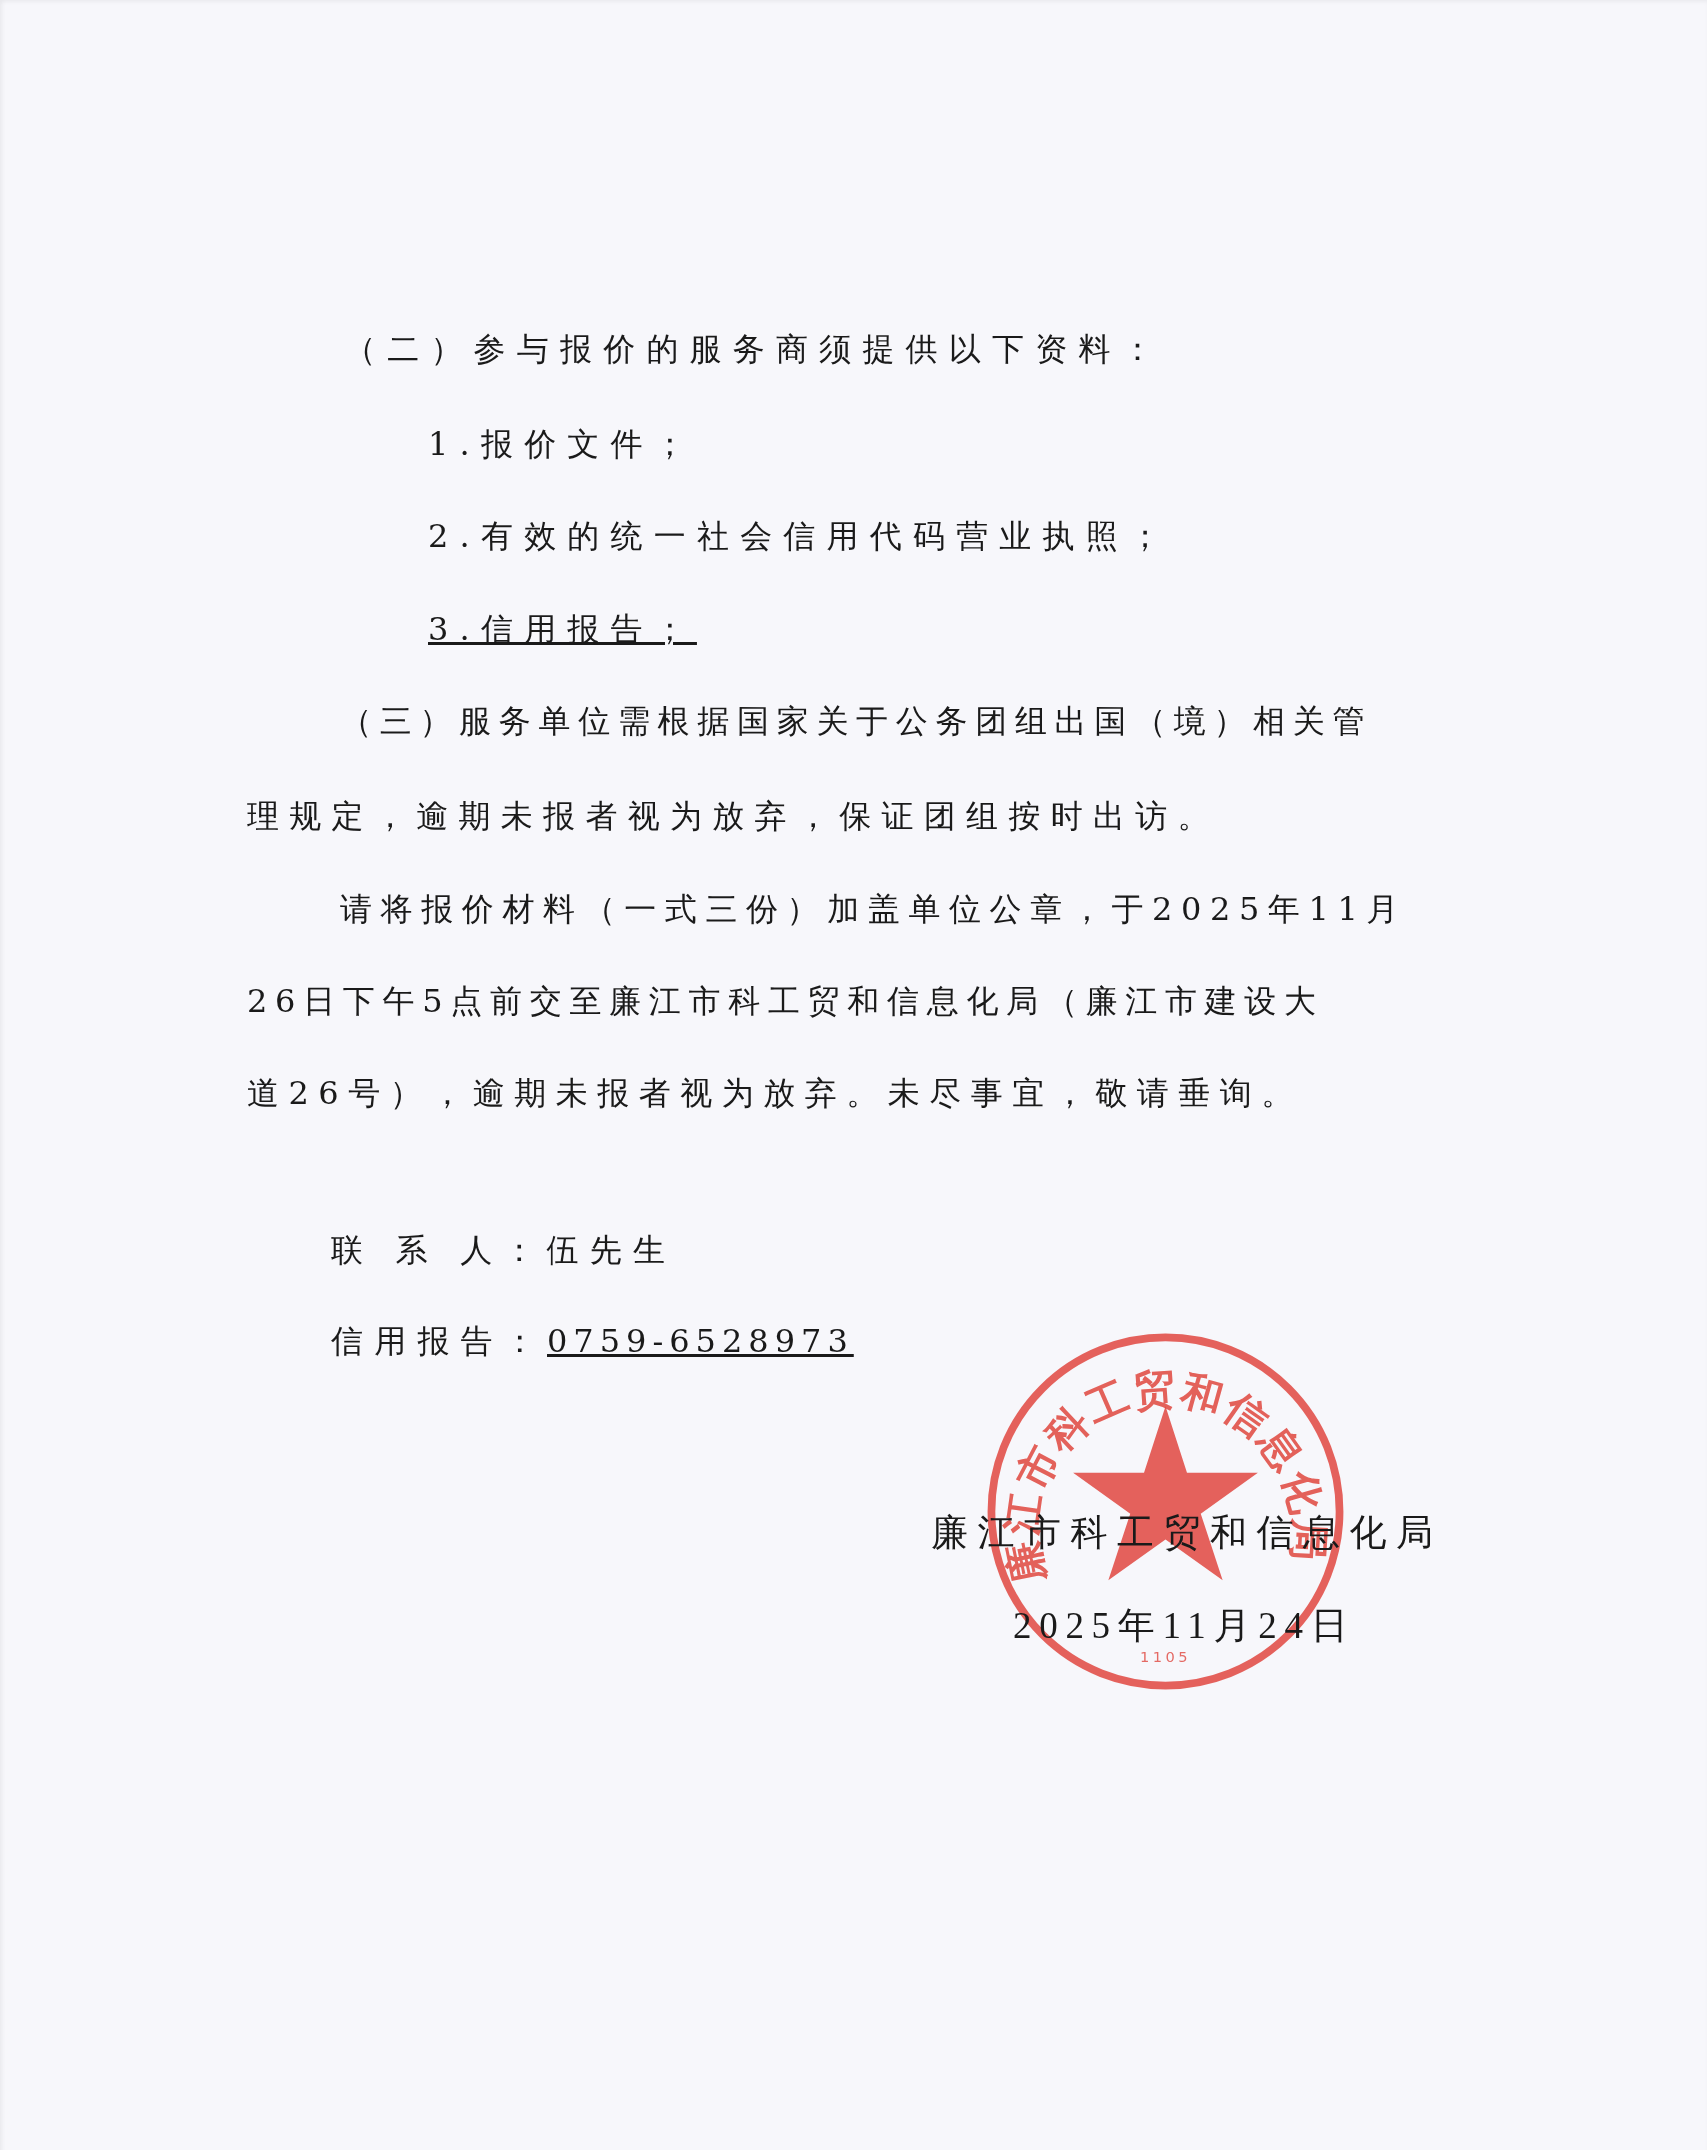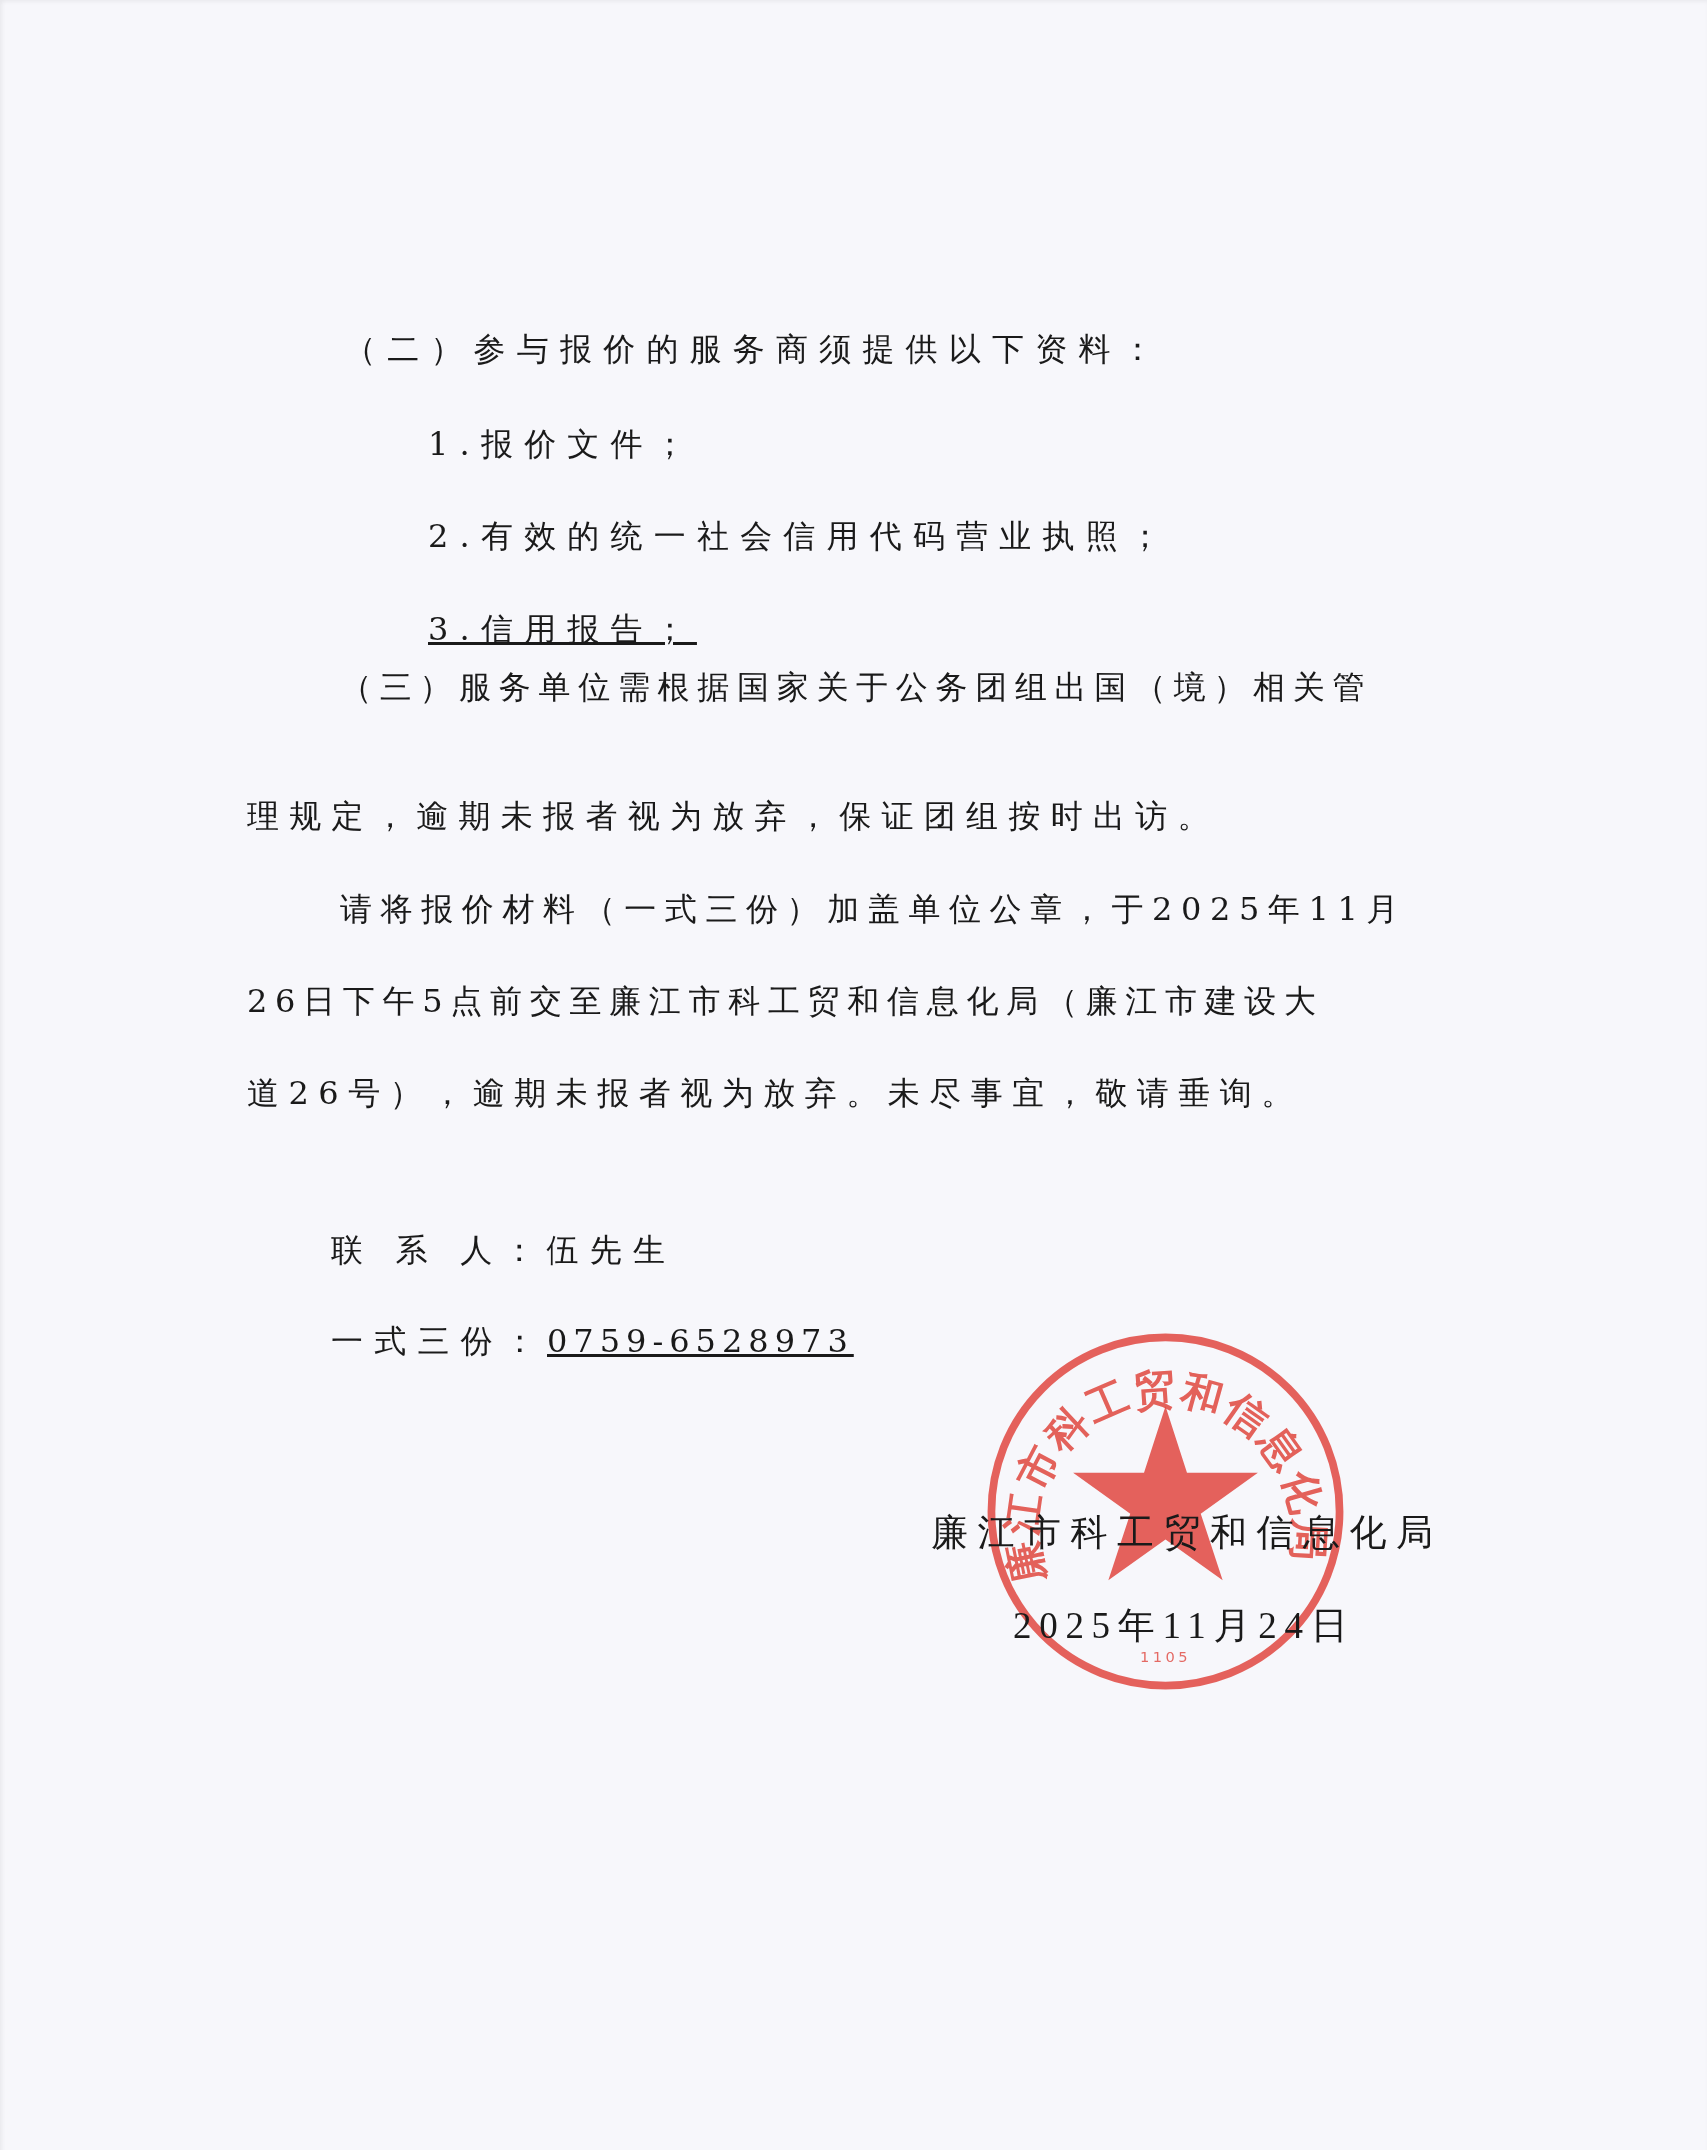--- a/index.html
+++ b/index.html
@@ -39,32 +39,32 @@
 </head>
 <body>
 
 <div class="page-edge"></div>
 
 <div class="line" style="left:344px; top:333px;">（二）参与报价的服务商须提供以下资料：</div>
 <div class="line" style="left:428px; top:428px;">1.报价文件；</div>
 <div class="line" style="left:428px; top:520px;">2.有效的统一社会信用代码营业执照；</div>
 <div class="line" style="left:428px; top:613px;text-decoration:underline;">3.信用报告；</div>
 
-<div class="line" style="left:340px; top:671px; letter-spacing:7.7px;">（三）服务单位需根据国家关于公务团组出国（境）相关管</div>
+<div class="line" style="left:340px; top:705px; letter-spacing:7.7px;">（三）服务单位需根据国家关于公务团组出国（境）相关管</div>
 <div class="line" style="left:247px; top:800px; letter-spacing:10.3px;">理规定，逾期未报者视为放弃，保证团组按时出访。</div>
 
 <div class="line" style="left:340px; top:893px; letter-spacing:8.6px;">请将报价材料（一式三份）加盖单位公章，于2025年11月</div>
 <div class="line" style="left:247px; top:985px; letter-spacing:7.7px;">26日下午5点前交至廉江市科工贸和信息化局（廉江市建设大</div>
 <div class="line" style="left:247px; top:1077px; letter-spacing:9.5px;">道26号），逾期未报者视为放弃。未尽事宜，敬请垂询。</div>
 
 <div class="line" style="left:331px; top:1234px;">
   <span>联 系 人：</span><span>伍先生</span>
 </div>
 <div class="line" style="left:331px; top:1325px;">
-  <span>一式三份：</span><span style="letter-spacing:6px;text-decoration:underline;">0759-6528973</span>
+  <span>信用报告：</span><span style="letter-spacing:6px;text-decoration:underline;">0759-6528973</span>
 </div>
 
 <svg class="stamp" viewBox="0 0 840 840">
   <defs>
     <path id="arc" d="M 150 600 A 300 300 0 1 1 690 600"></path>
   </defs>
   <g opacity="0.85" fill="none" stroke="#e0473f">
     <circle cx="420" cy="420" r="405" stroke-width="18"></circle>
   </g>
   <polygon points="420,175 470,330 635,330 502,425 553,580 420,485 287,580 338,425 205,330 370,330" fill="#e0473f" opacity="0.85"></polygon>

